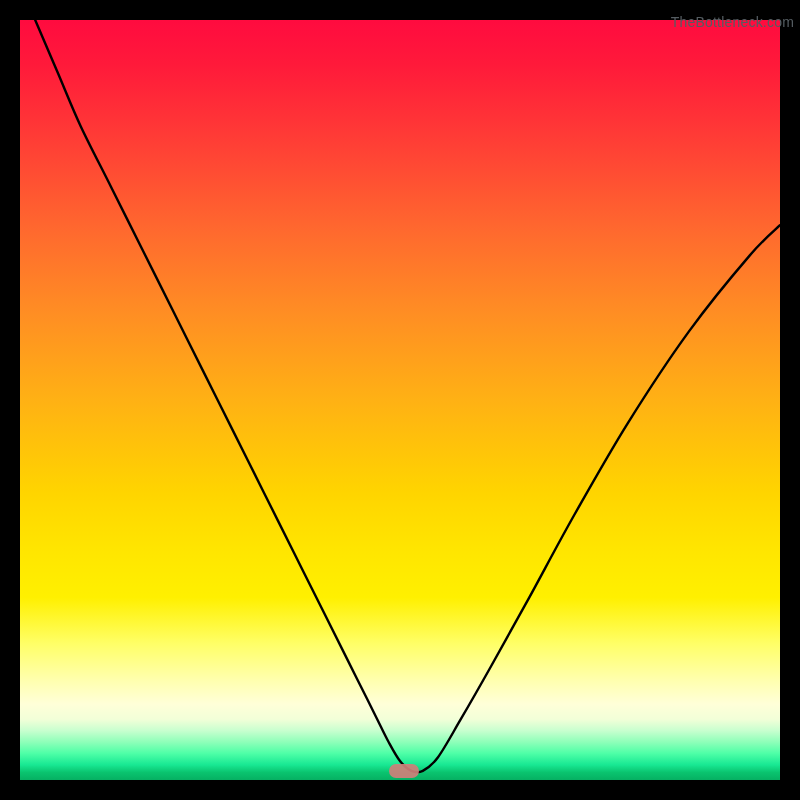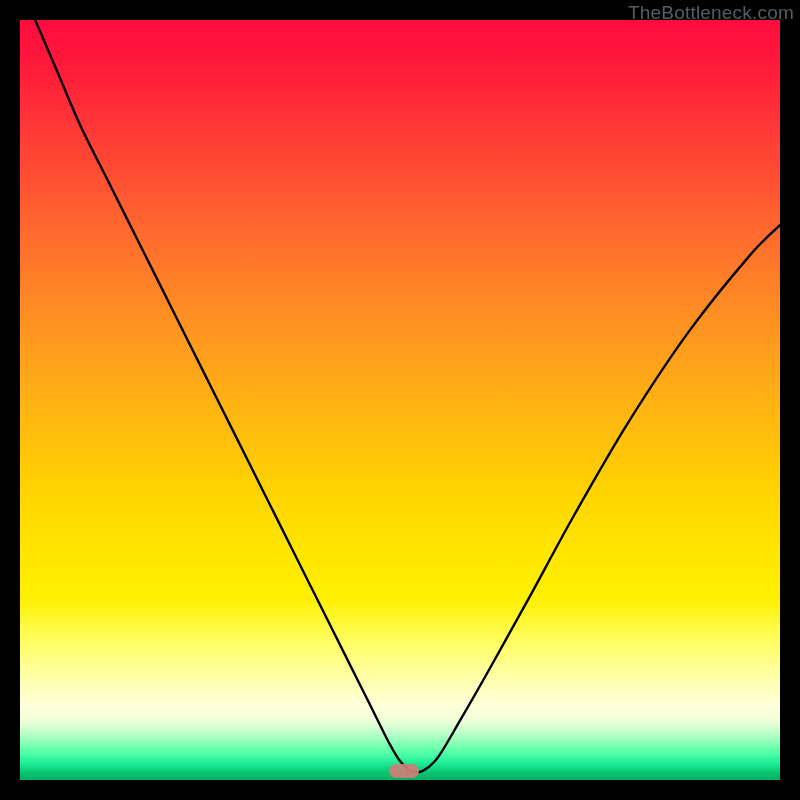--- a/index.html
+++ b/index.html
@@ -49,24 +49,24 @@
   }
   svg.curve {
     position: absolute;
     left: 0;
     top: 0;
     width: 760px;
     height: 760px;
   }
   .watermark {
     position: absolute;
-    top: 2px;
+    top: 14px;
     right: 6px;
     color: #555d62;
-    font-size: 19px;
+    font-size: 14px;
     letter-spacing: 0.2px;
     font-weight: 400;
     user-select: none;
   }
   .marker {
     position: absolute;
     width: 30px;
     height: 14px;
     border-radius: 7px;
     background: #cf7f7a;

